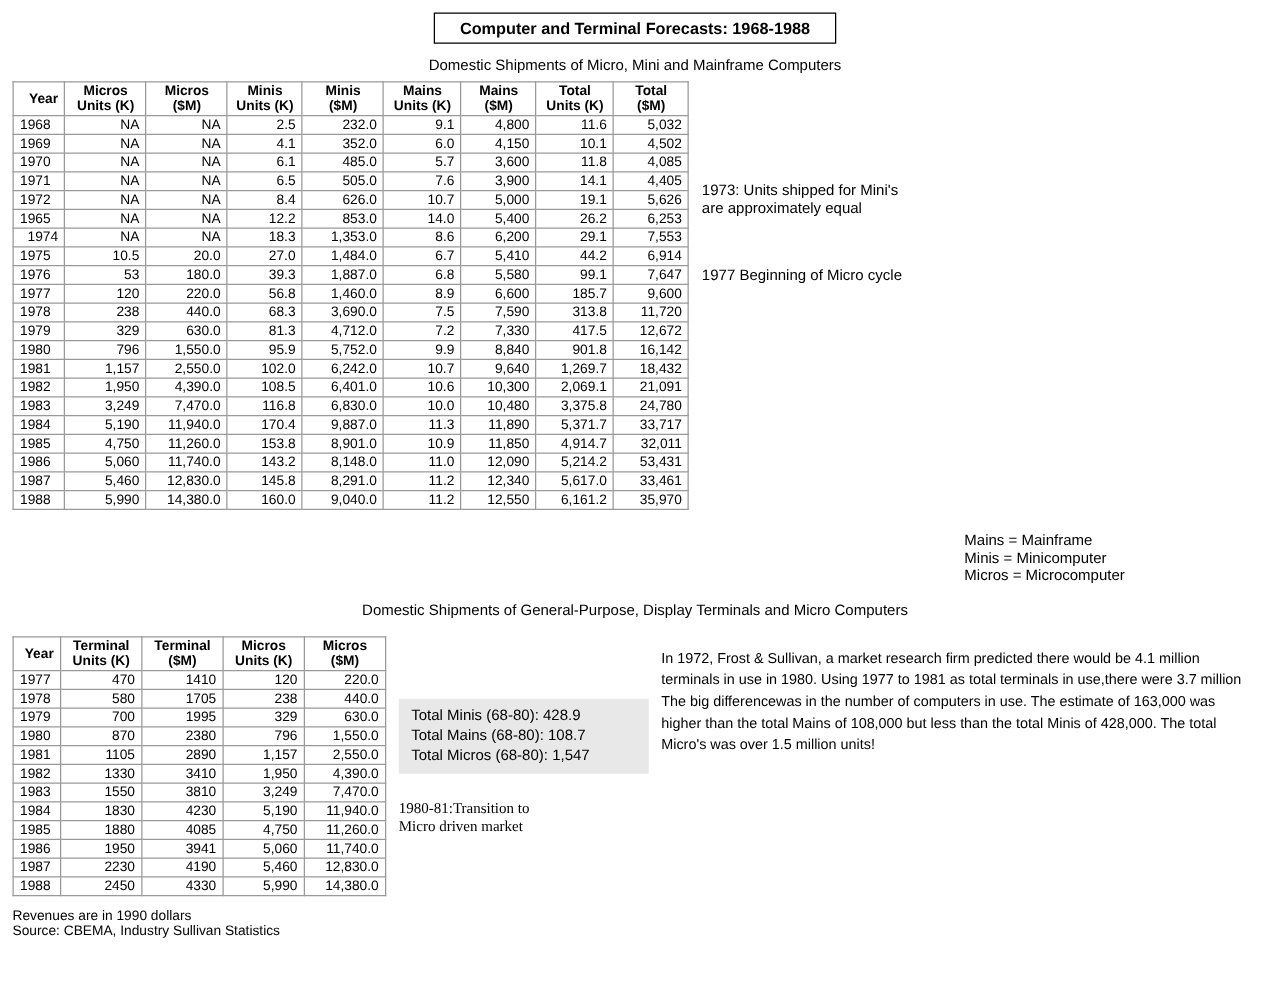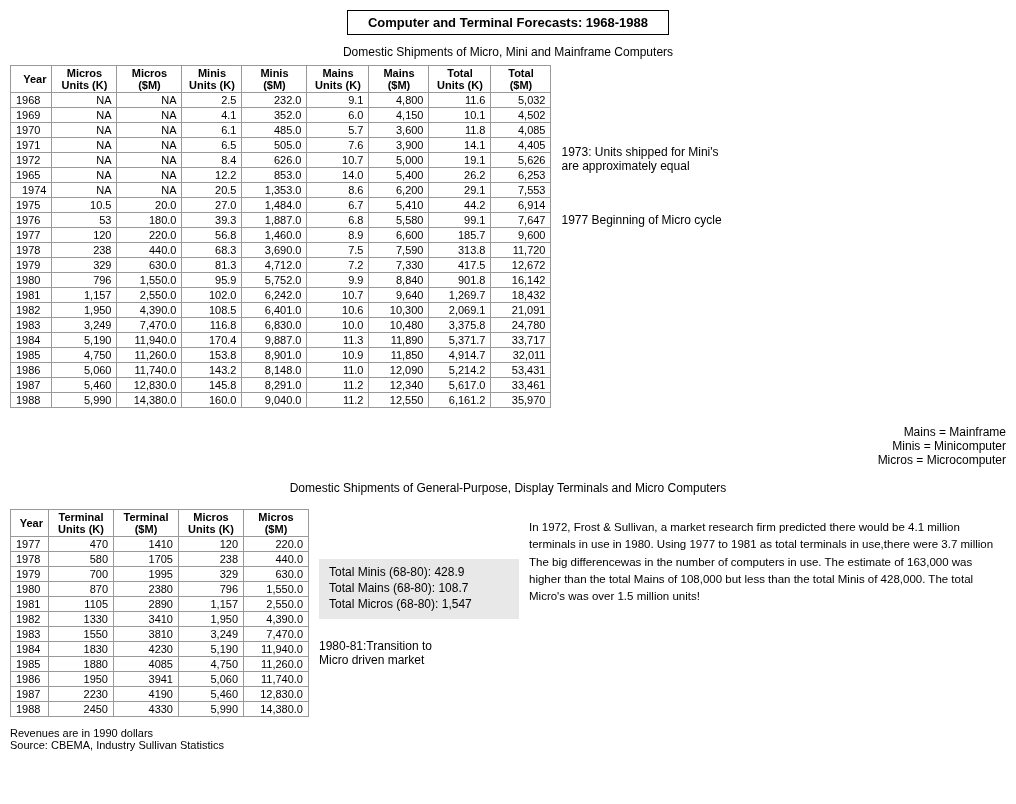--- a/index.html
+++ b/index.html
@@ -54,20 +54,21 @@
       padding: 6px 10px;
       margin-bottom: 20px;
       font-size: 12px;
     }
     .totals-box div {
       margin-bottom: 2px;
     }
     .transition-note {
       font-size: 12px;
       margin-top: 10px;
+      font-family: Liberation Serif, serif;
     }
     .footer {
       margin-top: 10px;
       font-size: 11px;
     }
     .layout-outer {
       display: flex;
       flex-direction: column;
     }
     .layout-top {
@@ -198,21 +199,21 @@
               <td>853.0</td>
               <td>14.0</td>
               <td>5,400</td>
               <td>26.2</td>
               <td>6,253</td>
             </tr>
             <tr>
               <td style="text-align: right; padding-left: 11px;">1974</td>
               <td>NA</td>
               <td>NA</td>
-              <td>20.5</td>
+              <td>18.3</td>
               <td>1,353.0</td>
               <td>8.6</td>
               <td>6,200</td>
               <td>29.1</td>
               <td>7,553</td>
             </tr>
             <tr>
               <td style="text-align: left;">1975</td>
               <td>10.5</td>
               <td>20.0</td>
@@ -372,21 +373,21 @@
 
     <div class="layout-top-middle">
       <div class="note-1973">
         <span style="white-space:pre-line;">1973: Units shipped for Mini's
 are approximately equal</span>
       </div>
       <div>1977 Beginning of Micro cycle</div>
     </div>
 
     <div class="layout-top-right">
-      <span style="white-space:pre-line; text-align:right; display:block;">Mains = Mainframe
+      <span style="white-space:pre-line; text-align:left; display:block;">Mains = Mainframe
 Minis = Minicomputer
 Micros = Microcomputer</span>
     </div>
   </div>
 
   <div style="margin-top:14px;">
     <div class="section-title">Domestic Shipments of General-Purpose, Display Terminals and Micro Computers</div>
 
     <div class="layout-bottom">
       <div class="layout-bottom-table">

